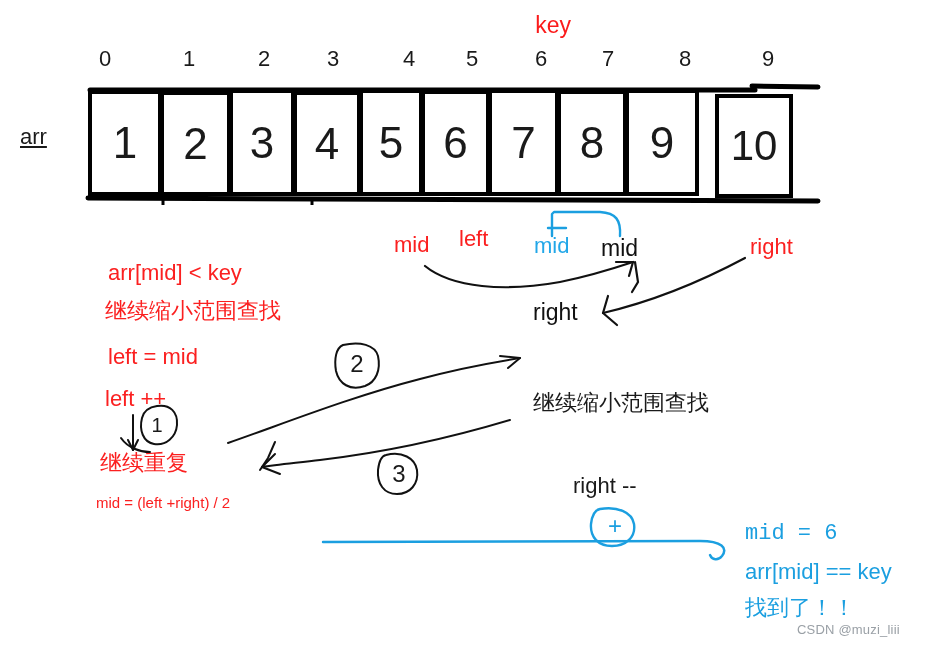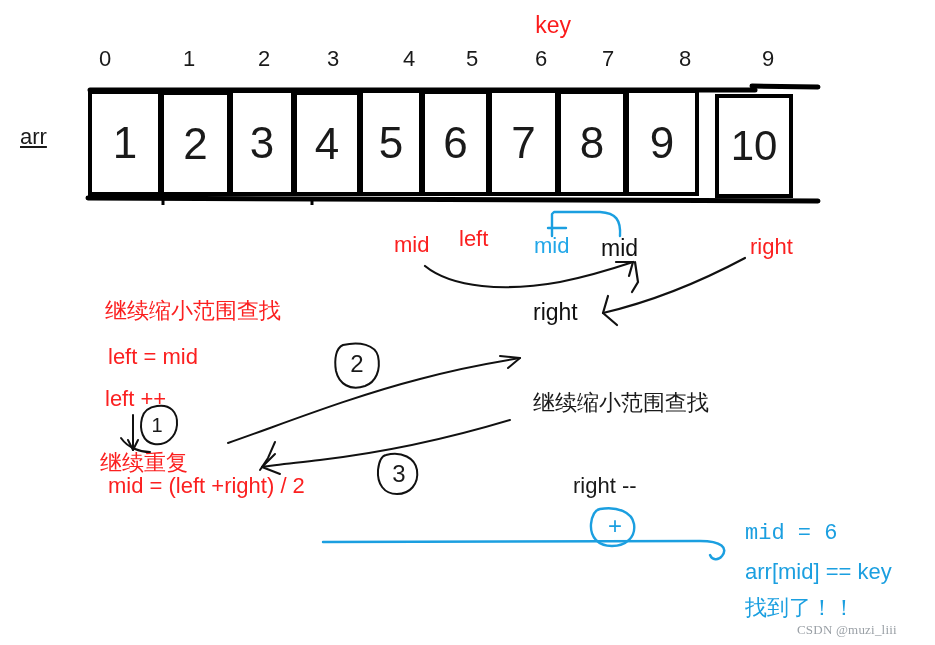--- a/index.html
+++ b/index.html
@@ -124,25 +124,26 @@
     <div class="cell nosel" style="left:627px; top:6px; width:78px;  height:104px; font-size:42px;">10</div>
   </div>
 
   <div class="abs label-red nosel" style="left:394px; top:233px;">mid</div>
   <div class="abs label-red nosel" style="left:459px; top:227px;">left</div>
   <div class="abs label-cyan nosel" style="left:534px; top:234px;">mid</div>
   <div class="abs label-black nosel" style="left:601px; top:236px; font-size:23px;">mid</div>
   <div class="abs label-red nosel" style="left:750px; top:235px;">right</div>
   <div class="abs label-black nosel" style="left:533px; top:300px; font-size:23px;">right</div>
 
+  <div class="abs tline t-red nosel" style="left:108px; top:261px; font-size:22px;">arr[mid] &lt; key</div>
   <div class="abs tline t-red cjk nosel" style="left:105px; top:299px; font-size:22px;">继续缩小范围查找</div>
   <div class="abs tline t-red nosel" style="left:108px; top:345px; font-size:22px;">left = mid</div>
   <div class="abs tline t-red nosel" style="left:105px; top:387px; font-size:22px;">left ++</div>
   <div class="abs tline t-red cjk nosel" style="left:100px; top:451px; font-size:22px;">继续重复</div>
-  <div class="abs tline t-red nosel" style="left:96px;  top:474px; font-size:22px;margin-left:12px;">mid = (left +right) / 2</div>
+  <div class="abs tline t-red nosel" style="left:96px;  top:491px; font-size:15px;">mid = (left +right) / 2</div>
 
   <div class="abs tline t-black cjk nosel" style="left:533px; top:391px; font-size:22px;">继续缩小范围查找</div>
   <div class="abs tline t-black nosel" style="left:533px; top:474px; font-size:22px;margin-left:40px;">right --</div>
 
   <div class="abs tline t-cyan nosel" style="left:745px; top:522px; font-size:22px;font-family:Liberation Mono, monospace;">mid = 6</div>
   <div class="abs tline t-cyan cjk nosel" style="left:745px; top:596px; font-size:22px;">找到了！！</div>
   <div class="abs tline t-cyan nosel" style="left:745px; top:560px; font-size:22px;">arr[mid]  == key</div>
 
   <div class="abs nosel" style="left:142px; top:408px; width:30px; height:34px; font-size:20px; color:#1a1a1a; display:flex; align-items:center; justify-content:center;">1</div>
   <div class="abs nosel" style="left:340px; top:345px; width:34px; height:38px; font-size:24px; color:#1a1a1a; display:flex; align-items:center; justify-content:center;">2</div>
@@ -189,15 +190,15 @@
     <path d="M 262 467 L 275 454 M 262 467 L 280 474" stroke="#111" stroke-width="2" fill="none" stroke-linecap="round"></path>
     <path d="M 275 442 L 268 458 L 260 470" stroke="#111" stroke-width="2" fill="none" stroke-linecap="round"></path>
 
     <path d="M 600 509 C 617 506, 632 512, 634 524 C 636 537, 626 546, 612 546
              C 598 546, 590 537, 591 524 C 592 515, 595 510, 600 509 Z" stroke="#1b9fe0" stroke-width="2.4" fill="none" stroke-linejoin="round"></path>
 
     <path d="M 323 542 L 700 541 C 722 541, 728 548, 722 556 C 718 561, 712 560, 710 555" stroke="#1b9fe0" stroke-width="2.4" fill="none" stroke-linecap="round"></path>
 
   </svg>
 
-  <div class="abs watermark nosel" style="left:797px; top:622px;font-family:Liberation Serif, serif;">CSDN @muzi_liii</div>
+  <div class="abs watermark nosel" style="left:797px; top:622px;">CSDN @muzi_liii</div>
 
 </div>
 
 </body></html>

